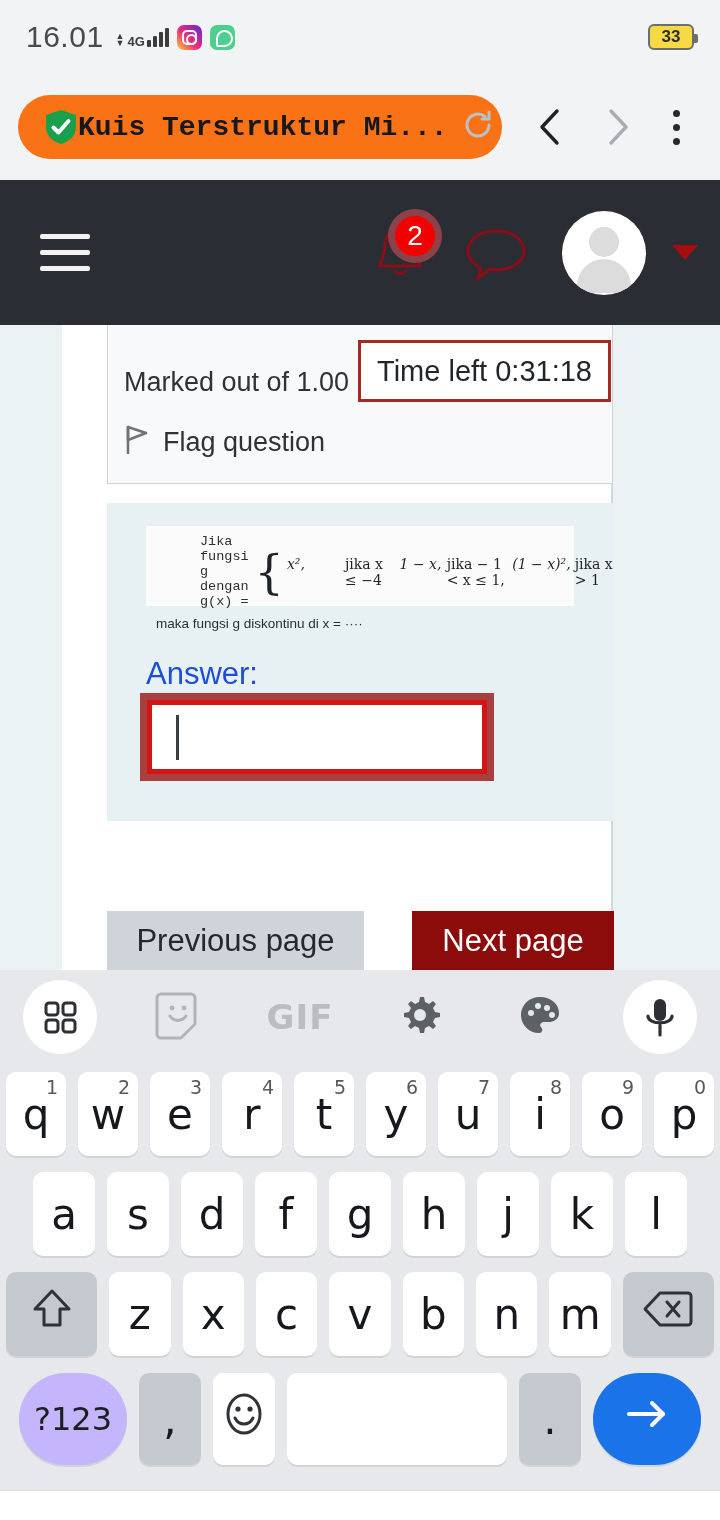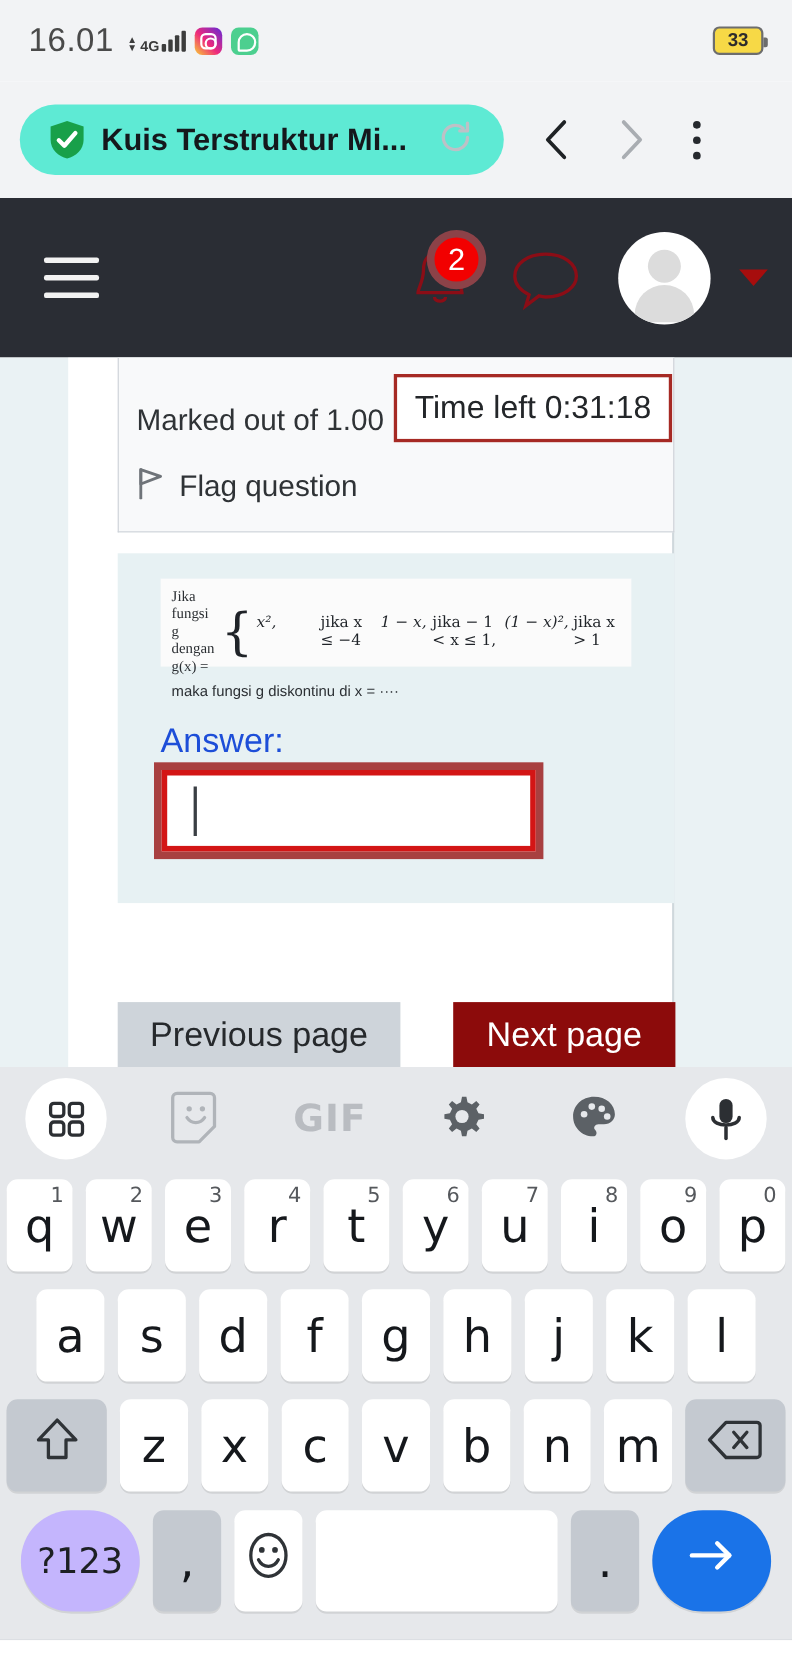--- a/index.html
+++ b/index.html
@@ -56,23 +56,24 @@
     background:#6d6d6d; border-radius: 0 2px 2px 0;
   }
   .battery span { font-size: 17px; font-weight: 700; color: #2c2c2c; }
 
   
   .browserbar {
     position: absolute; top: 74px; left: 0; width: 720px; height: 106px;
     background: #f2f3f5; display: flex; align-items: center; padding: 0 18px;
   }
   .urlpill {
-    background: #5eead4; border-radius: 32px; height: 64px;
-    display: flex; align-items: center; gap: 14px; padding: 0 22px 0 26px;
+    background: #f97316; border-radius: 32px; height: 64px;
+    display: flex; align-items: center; gap: 0; padding: 0 22px 0 26px;
     min-width: 440px;
+    font-family: Liberation Mono, monospace;
   }
   .shield { width: 34px; height: 36px; position: relative; flex: 0 0 auto;}
   .shield svg { display:block; }
   .url-title { font-size: 28px; font-weight: 700; color: #15181c; white-space: nowrap; }
   .reload { margin-left: 10px; }
   .nav-arrows { display: flex; align-items: center; gap: 12px; margin-left: 22px; }
   .navbtn { width: 54px; height: 54px; display: flex; align-items: center; justify-content: center; }
   .dots3 { width: 54px; height: 54px; display: flex; flex-direction: column; align-items: center; justify-content: center; gap: 7px; margin-left: 6px;}
   .dots3 i { display: block; width: 7px; height: 7px; border-radius: 50%; background: #26292e; }
 
@@ -132,21 +133,21 @@
   .answer-card {
     position: absolute; left: 107px; top: 178px; width: 506px; height: 318px;
     background: #e7f1f3;
   }
   .qimage {
     position: absolute; left: 39px; top: 23px; width: 428px; height: 80px;
     background: #fbfbfb; padding: 8px 10px;
     font-family: "DejaVu Serif", serif; color: #1f2328;
   }
   .qimg-row { display: flex; align-items: center; font-size: 14px; }
-  .qimg-lead { font-family: Liberation Serif, serif; font-size: 13.5px; color:#2b2f33; }
+  .qimg-lead { font-family: Liberation Mono, monospace; font-size: 13.5px; color:#2b2f33;margin-left:44px; }
   .brace { font-size: 46px; line-height: 46px; margin: 0 3px 0 6px; font-family: "DejaVu Serif", serif; }
   .cases { display: flex; flex-direction: row; gap: 1px; font-size: 14px; }
   .case-row { display: flex; }
   .case-a { width: 86px; }
   .case-b { }
   .qimg-last { font-family: "Liberation Sans", sans-serif; font-size: 13.5px; margin-top: 7px; color:#2b2f33;}
   .ital { font-style: italic; }
 
   .answer-label {
     position: absolute; left: 39px; top: 153px; font-size: 31px; color: #1d4ed8;

